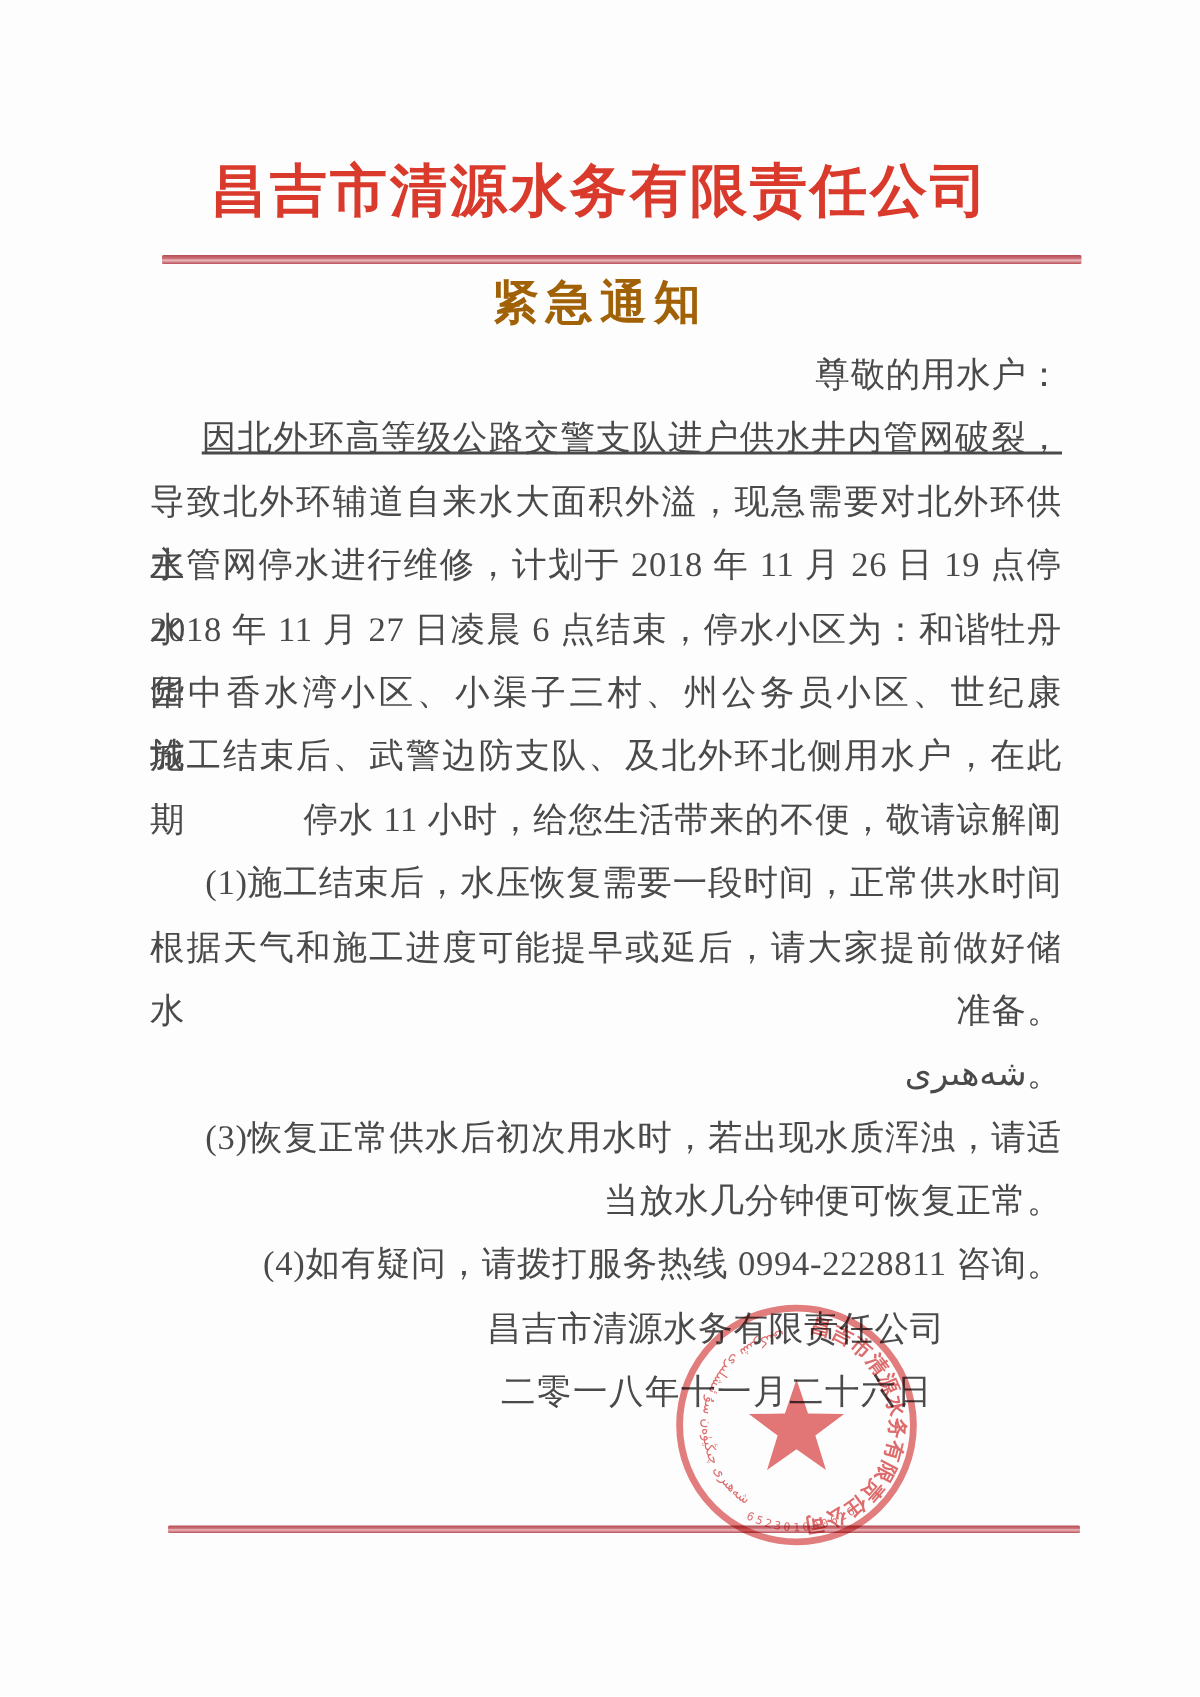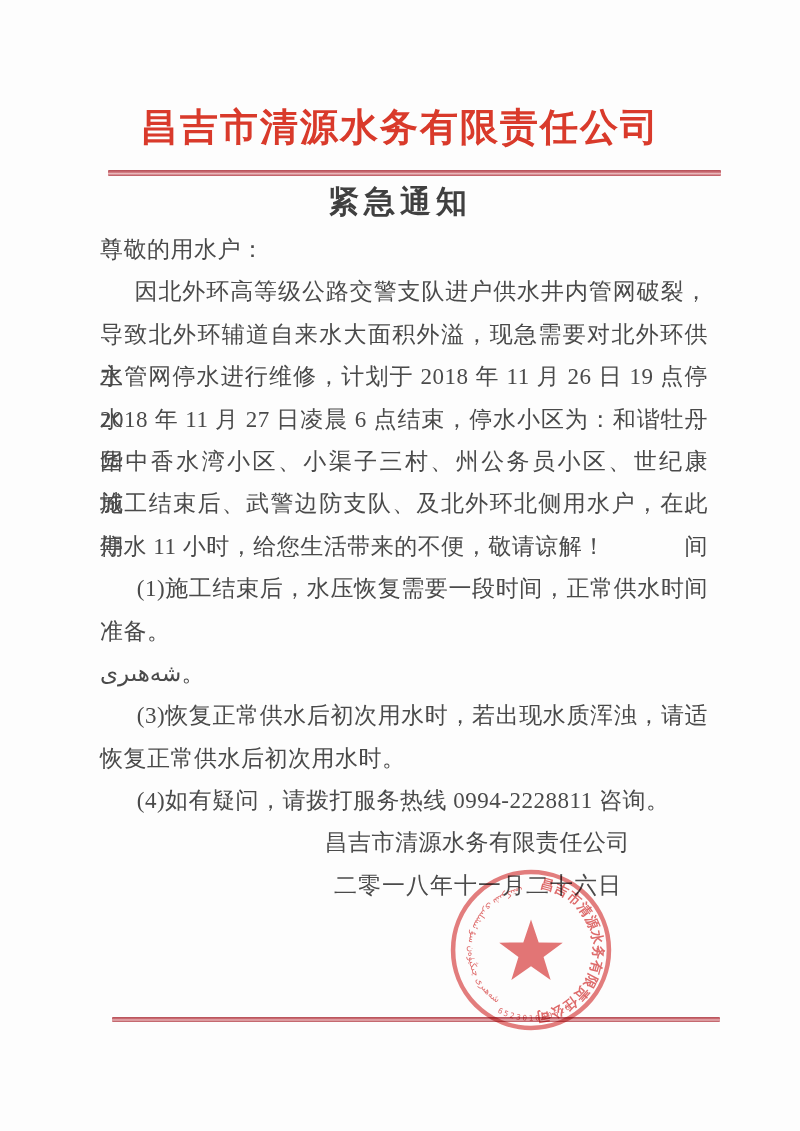--- a/index.html
+++ b/index.html
@@ -25,32 +25,32 @@
     background:linear-gradient(to bottom,#b44d55 0%,#cd7077 38%,#eab9bc 58%,#b95058 100%);
   }
   .rule-top   { top:170px;  left:108px; width:613px; }
   .rule-bottom{ top:1017px; left:112px; width:608px; height:5px; }
 
   .notice-title {
     position:absolute; top:181px; left:0; width:100%;
     text-align:center;
     font-size:31px; font-weight:600;
     letter-spacing:5px;
-    color:#404040;
+    color:#a16207;
   }
 
   
   .body-text {
     position:absolute; top:229px; left:100px; width:608px;
     font-size:23px; color:#4a4a4a;
     letter-spacing:0.5px;
   }
-  .line { display:block; height:42.4px; line-height:42.4px; text-align:left; }
+  .line { display:block; height:42.4px; line-height:42.4px; text-align:right; }
   .line.fill { text-align:justify; text-align-last:justify; }
-  .indent-a { text-indent:1.5em; }
+  .indent-a { text-indent:1.5em;text-decoration:underline; }
   .indent-b { text-indent:1.6em; }
   .sig-company { text-align:right; padding-right:78px; }
   .sig-date    { text-align:right; padding-right:86px; letter-spacing:1px;font-family:Liberation Serif, serif; }
 
   
   .seal {
     position:absolute; left:447px; top:868px;
     width:168px; height:168px;
     mix-blend-mode:multiply;
     opacity:0.88;
@@ -73,24 +73,25 @@
   <div class="body-text">
     <div class="line">尊敬的用水户：</div>
     <div class="line fill indent-a">因北外环高等级公路交警支队进户供水井内管网破裂，</div>
     <div class="line fill">导致北外环辅道自来水大面积外溢，现急需要对北外环供水</div>
     <div class="line fill">主管网停水进行维修，计划于 2018 年 11 月 26 日 19 点停水，</div>
     <div class="line fill">2018 年 11 月 27 日凌晨 6 点结束，停水小区为：和谐牡丹园、</div>
     <div class="line fill">华中香水湾小区、小渠子三村、州公务员小区、世纪康城、</div>
     <div class="line fill">施工结束后、武警边防支队、及北外环北侧用水户，在此期间</div>
     <div class="line">停水 11 小时，给您生活带来的不便，敬请谅解！</div>
     <div class="line fill indent-b">(1)施工结束后，水压恢复需要一段时间，正常供水时间</div>
+    <div class="line fill">根据天气和施工进度可能提早或延后，请大家提前做好储水</div>
     <div class="line">准备。</div>
     <div class="line">شەھىرى。</div>
     <div class="line fill indent-b">(3)恢复正常供水后初次用水时，若出现水质浑浊，请适</div>
-    <div class="line">恢复正常供水后初次用水时。</div>
+    <div class="line">当放水几分钟便可恢复正常。</div>
     <div class="line indent-b">(4)如有疑问，请拨打服务热线 0994-2228811 咨询。</div>
     <div class="line sig-company">昌吉市清源水务有限责任公司</div>
     <div class="line sig-date">二零一八年十一月二十六日</div>
   </div>
 
   <div class="rule rule-bottom"></div>
 
   <div class="seal">
     <svg viewBox="0 0 166 166">
       <defs>

